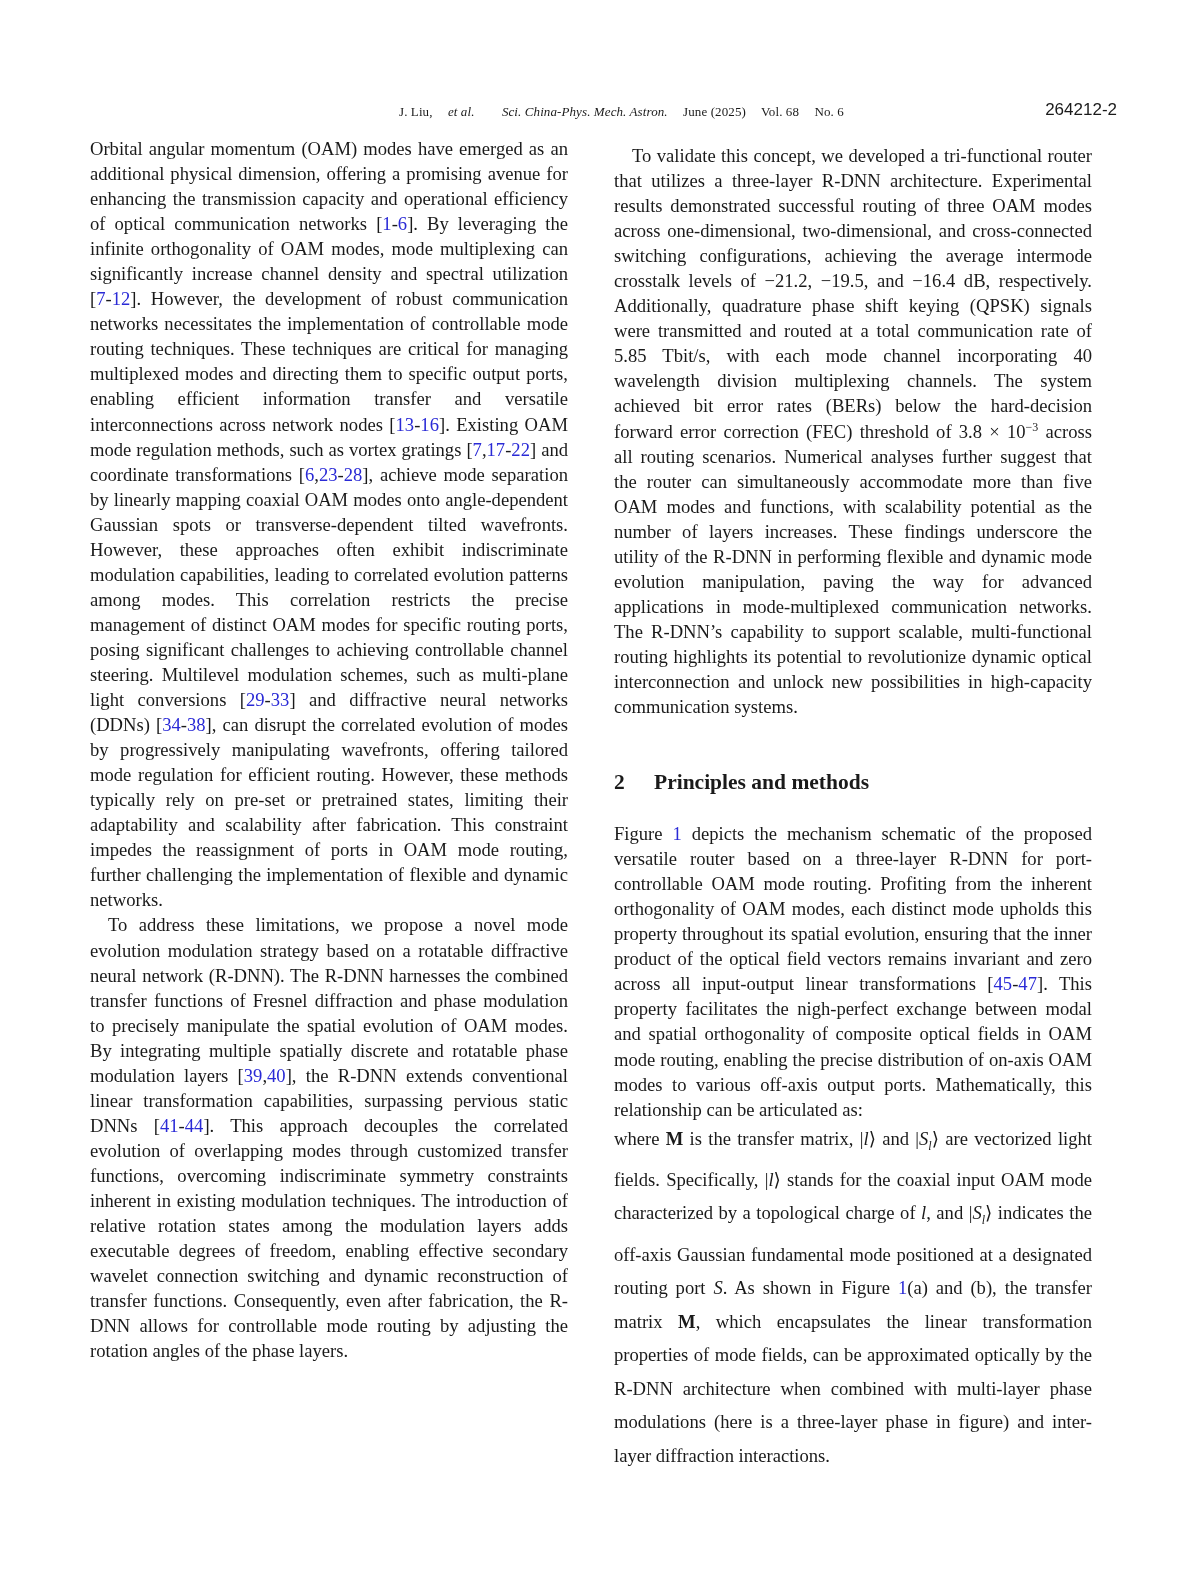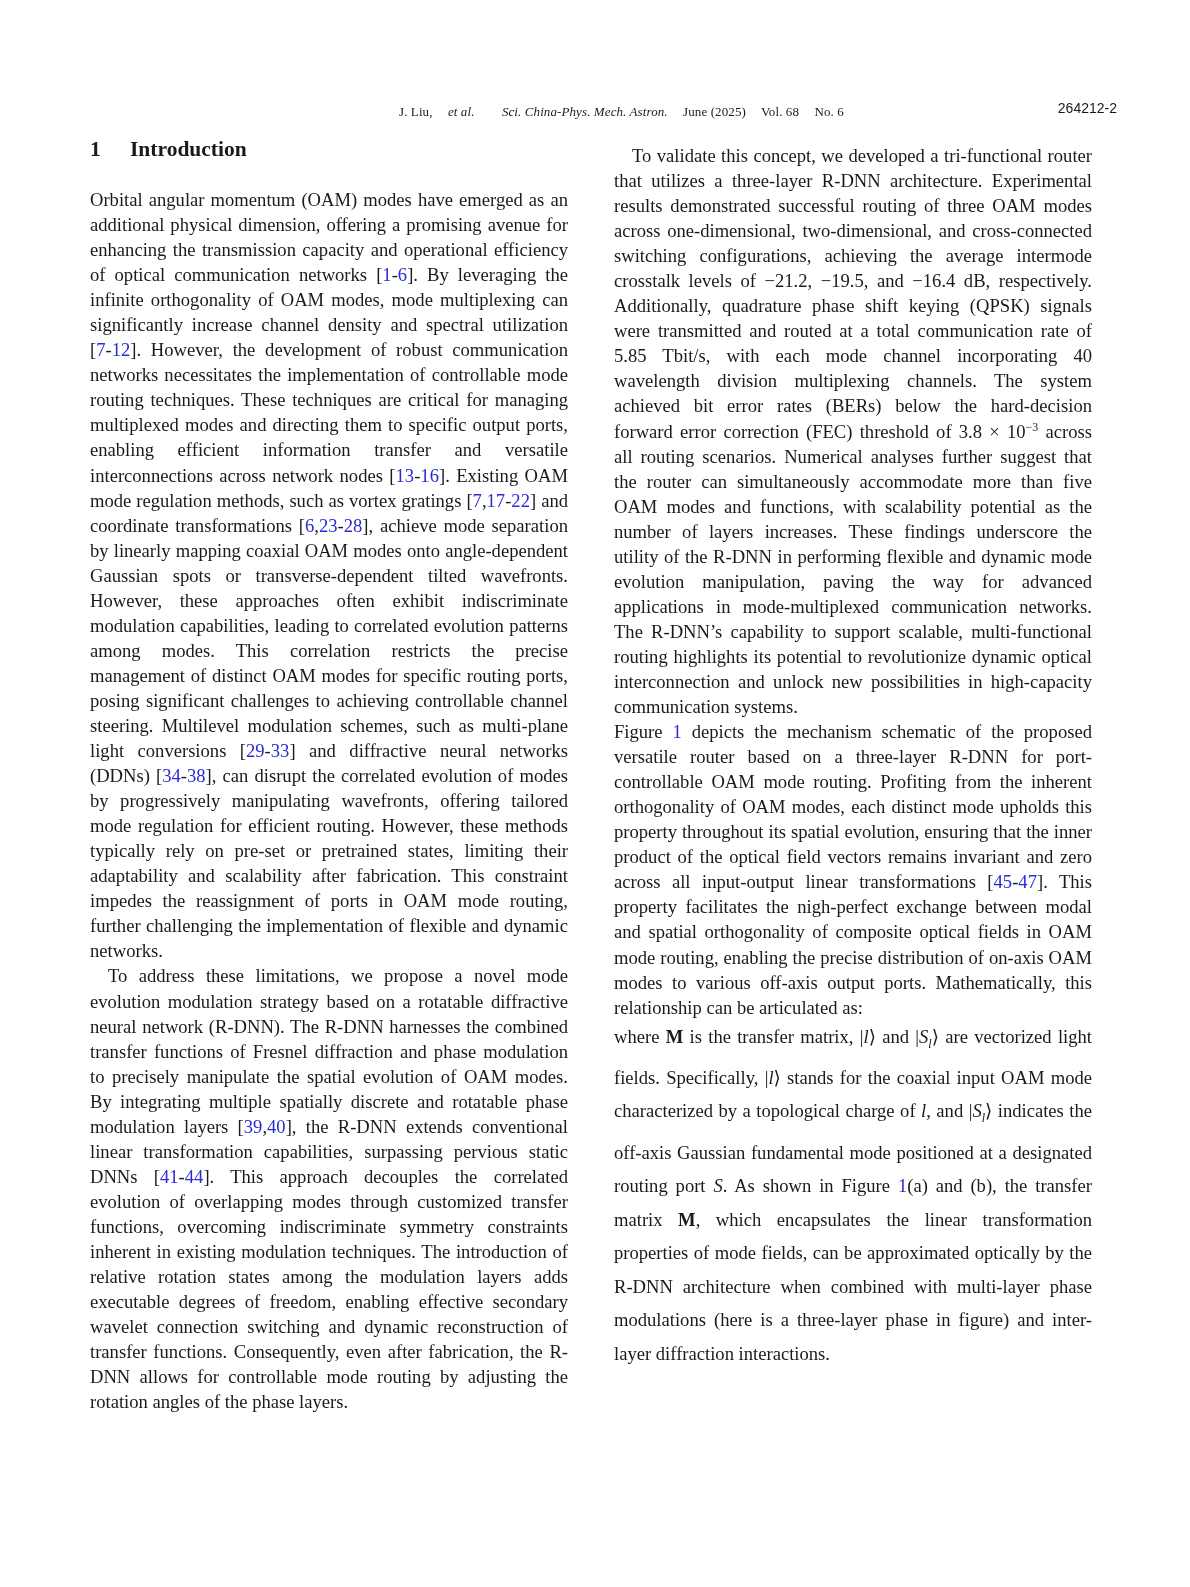--- a/index.html
+++ b/index.html
@@ -3,21 +3,21 @@
 <meta charset="utf-8">
 <style>
   html, body { margin: 0; padding: 0; background: #ffffff; }
   body { width: 1190px; height: 1587px; position: relative; overflow: hidden;
          font-family: "Liberation Serif", "DejaVu Serif", serif; color: #1a1a1a; }
   .header { position: absolute; top: 100px; left: 0; width: 1190px; height: 24px; margin-left: 30px; }
   .header .meta { position: absolute; left: 369px; top: 4px; font-size: 13px; letter-spacing: 0.1px; }
   .header .meta span { margin-right: 12px; }
   .header .meta .it { font-style: italic; }
   .header .pageno { position: absolute; right: 103px; top: 0px;
-       font-family: "Liberation Sans", "DejaVu Sans", sans-serif; font-size: 14px; }
+       font-family: "Liberation Sans", "DejaVu Sans", sans-serif; font-size: 17px; }
   .col { position: absolute; width: 478px; font-size: 18.6px; line-height: 25.05px;
          text-align: justify; }
   .col.left { left: 90px; top: 136px; }
   .col.right { left: 614px; top: 143px; }
   h2.sec { font-size: 21.5px; font-weight: bold; margin: 0; line-height: 26px; }
   h2.sec .num { display: inline-block; width: 40px; }
   .col.left h2.sec { margin-bottom: 25px; }
   p { margin: 0; text-indent: 0; }
   p.indent { text-indent: 18px; }
   .ref { color: #2a2ad6; }
@@ -37,24 +37,24 @@
     <span><span>J. Liu,</span> <span class="it">et al.</span></span>
     <span class="it">Sci. China-Phys. Mech. Astron.</span>
     <span>June (2025)</span>
     <span>Vol. 68</span>
     <span>No. 6</span>
   </div>
   <div class="pageno">264212-2</div>
 </div>
 
 <div class="col left">
-  <h2 class="sec">
-    <span class="num">1</span><span>Introduction</span>
-  </h2>
   <p>Orbital angular momentum (OAM) modes have emerged as an additional physical dimension, offering a promising avenue for enhancing the transmission capacity and operational efficiency of optical communication networks [<a class="ref">1</a>-<a class="ref">6</a>]. By leveraging the infinite orthogonality of OAM modes, mode multiplexing can significantly increase channel density and spectral utilization [<a class="ref">7</a>-<a class="ref">12</a>]. However, the development of robust communication networks necessitates the implementation of controllable mode routing techniques. These techniques are critical for managing multiplexed modes and directing them to specific output ports, enabling efficient information transfer and versatile interconnections across network nodes [<a class="ref">13</a>-<a class="ref">16</a>]. Existing OAM mode regulation methods, such as vortex gratings [<a class="ref">7</a>,<a class="ref">17</a>-<a class="ref">22</a>] and coordinate transformations [<a class="ref">6</a>,<a class="ref">23</a>-<a class="ref">28</a>], achieve mode separation by linearly mapping coaxial OAM modes onto angle-dependent Gaussian spots or transverse-dependent tilted wavefronts. However, these approaches often exhibit indiscriminate modulation capabilities, leading to correlated evolution patterns among modes. This correlation restricts the precise management of distinct OAM modes for specific routing ports, posing significant challenges to achieving controllable channel steering. Multilevel modulation schemes, such as multi-plane light conversions [<a class="ref">29</a>-<a class="ref">33</a>] and diffractive neural networks (DDNs) [<a class="ref">34</a>-<a class="ref">38</a>], can disrupt the correlated evolution of modes by progressively manipulating wavefronts, offering tailored mode regulation for efficient routing. However, these methods typically rely on pre-set or pretrained states, limiting their adaptability and scalability after fabrication. This constraint impedes the reassignment of ports in OAM mode routing, further challenging the implementation of flexible and dynamic networks.</p>
   <p class="indent">To address these limitations, we propose a novel mode evolution modulation strategy based on a rotatable diffractive neural network (R-DNN). The R-DNN harnesses the combined transfer functions of Fresnel diffraction and phase modulation to precisely manipulate the spatial evolution of OAM modes. By integrating multiple spatially discrete and rotatable phase modulation layers [<a class="ref">39</a>,<a class="ref">40</a>], the R-DNN extends conventional linear transformation capabilities, surpassing pervious static DNNs [<a class="ref">41</a>-<a class="ref">44</a>]. This approach decouples the correlated evolution of overlapping modes through customized transfer functions, overcoming indiscriminate symmetry constraints inherent in existing modulation techniques. The introduction of relative rotation states among the modulation layers adds executable degrees of freedom, enabling effective secondary wavelet connection switching and dynamic reconstruction of transfer functions. Consequently, even after fabrication, the R-DNN allows for controllable mode routing by adjusting the rotation angles of the phase layers.</p>
 </div>
 
 <div class="col right">
   <p class="indent">To validate this concept, we developed a tri-functional router that utilizes a three-layer R-DNN architecture. Experimental results demonstrated successful routing of three OAM modes across one-dimensional, two-dimensional, and cross-connected switching configurations, achieving the average intermode crosstalk levels of −21.2, −19.5, and −16.4 dB, respectively. Additionally, quadrature phase shift keying (QPSK) signals were transmitted and routed at a total communication rate of 5.85 Tbit/s, with each mode channel incorporating 40 wavelength division multiplexing channels. The system achieved bit error rates (BERs) below the hard-decision forward error correction (FEC) threshold of 3.8 × 10<sup>−3</sup> across all routing scenarios. Numerical analyses further suggest that the router can simultaneously accommodate more than five OAM modes and functions, with scalability potential as the number of layers increases. These findings underscore the utility of the R-DNN in performing flexible and dynamic mode evolution manipulation, paving the way for advanced applications in mode-multiplexed communication networks. The R-DNN’s capability to support scalable, multi-functional routing highlights its potential to revolutionize dynamic optical interconnection and unlock new possibilities in high-capacity communication systems.</p>
+  <h2 class="sec">
+    <span class="num">2</span><span>Principles and methods</span>
+  </h2>
   <p>Figure <a class="ref">1</a> depicts the mechanism schematic of the proposed versatile router based on a three-layer R-DNN for port-controllable OAM mode routing. Profiting from the inherent orthogonality of OAM modes, each distinct mode upholds this property throughout its spatial evolution, ensuring that the inner product of the optical field vectors remains invariant and zero across all input-output linear transformations [<a class="ref">45</a>-<a class="ref">47</a>]. This property facilitates the nigh-perfect exchange between modal and spatial orthogonality of composite optical fields in OAM mode routing, enabling the precise distribution of on-axis OAM modes to various off-axis output ports. Mathematically, this relationship can be articulated as:</p>
   <p style="line-height:33.5px;">where <span class="bold">M</span> is the transfer matrix, <span class="ket">|<span class="it">l</span>⟩</span> and <span class="ket">|<span class="it">S</span><sub class="it" style="font-size: 12px;">l</sub>⟩</span> are vectorized light fields. Specifically, <span class="ket">|<span class="it">l</span>⟩</span> stands for the coaxial input OAM mode characterized by a topological charge of <span class="it">l</span>, and <span class="ket">|<span class="it">S</span><sub class="it" style="font-size: 12px;">l</sub>⟩</span> indicates the off-axis Gaussian fundamental mode positioned at a designated routing port <span class="it">S</span>. As shown in Figure <a class="ref">1</a>(a) and (b), the transfer matrix <span class="bold">M</span>, which encapsulates the linear transformation properties of mode fields, can be approximated optically by the R-DNN architecture when combined with multi-layer phase modulations (here is a three-layer phase in figure) and inter-layer diffraction interactions.</p>
 </div>
 
 </body></html>

